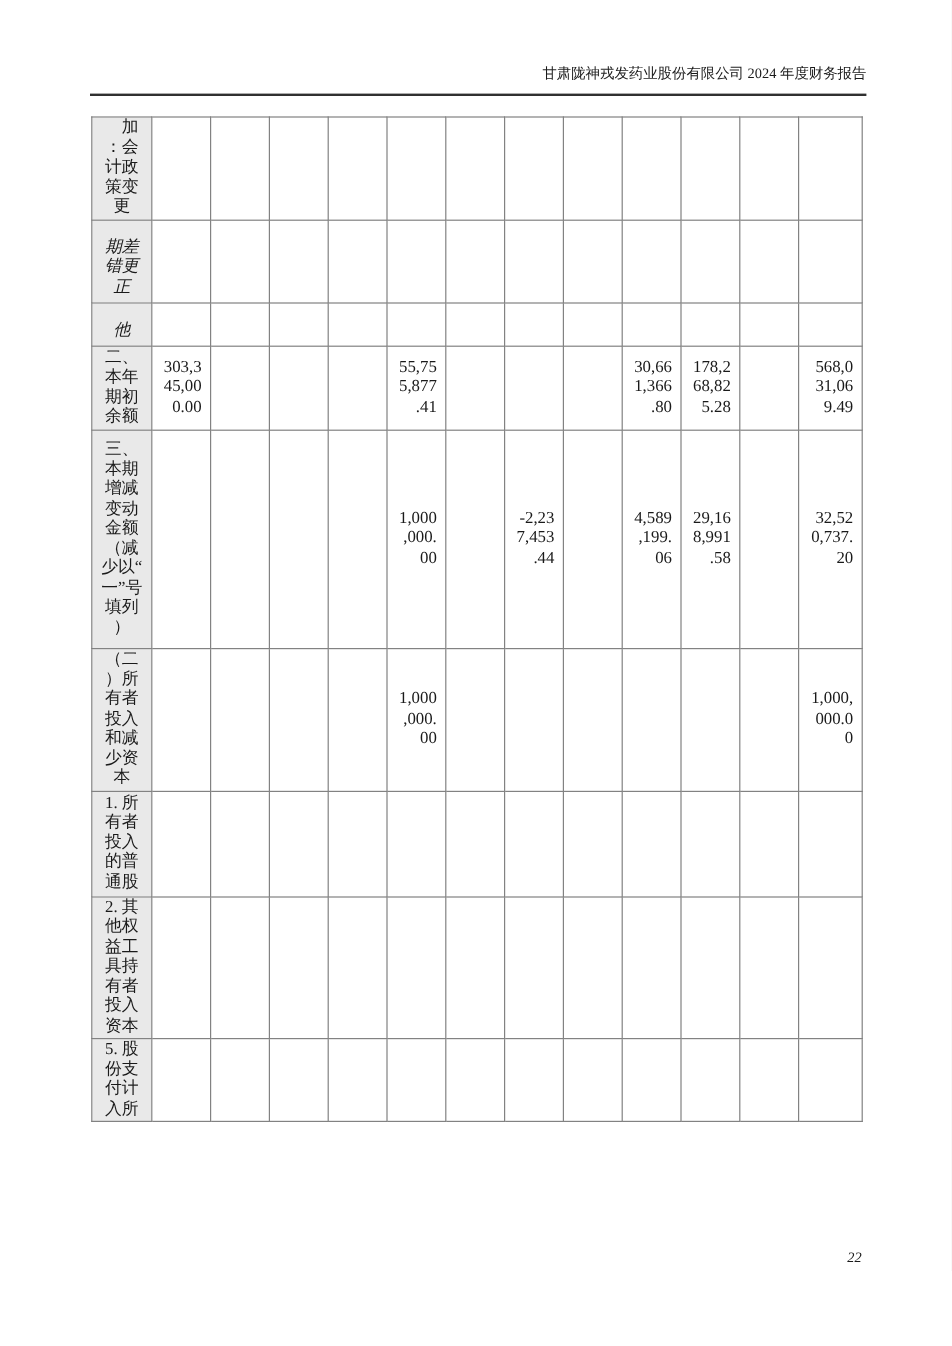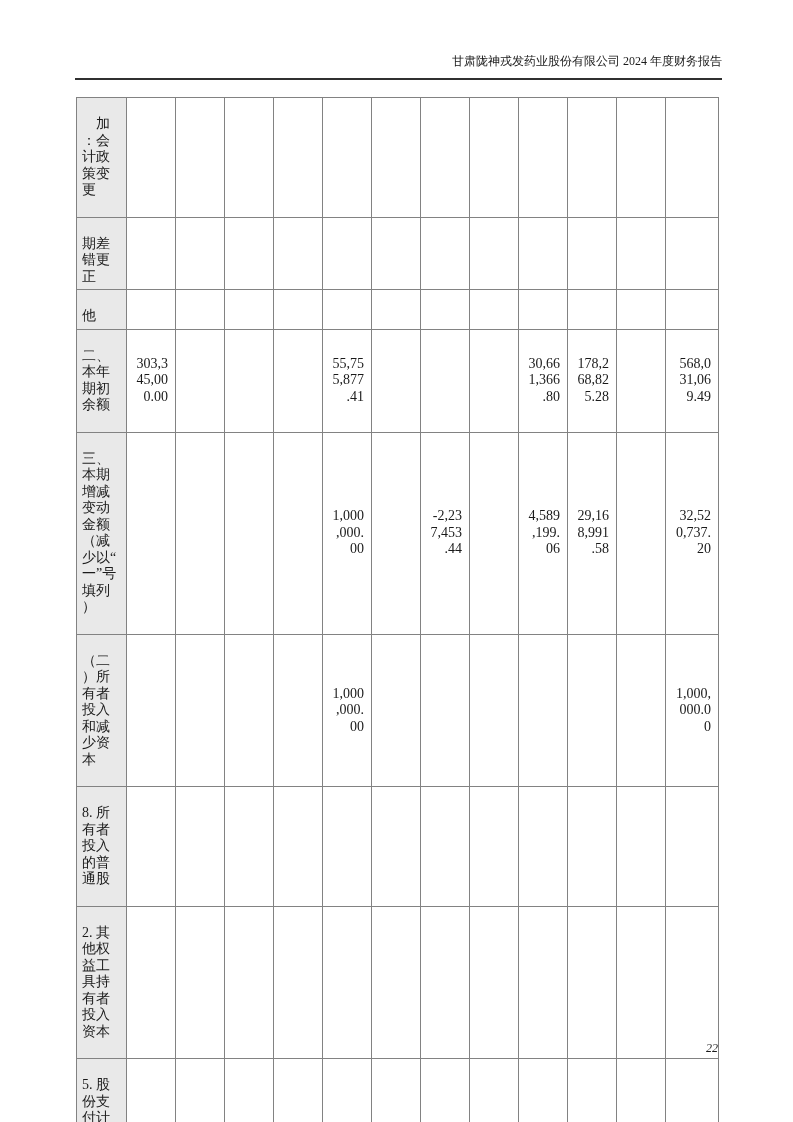--- a/index.html
+++ b/index.html
@@ -41,31 +41,32 @@
   table.equity-table td {
     border: 1px solid #828282;
     overflow: hidden;
     vertical-align: middle;
     line-height: 16.5px;
     word-break: break-all;
     line-break: anywhere;
   }
   td.label-cell {
     background: #e9e9e9;
-    padding: 18px 5px;
-    text-align: left;
+    padding: 1px 5px;
+    text-align: center;
   }
   td.value-cell {
     padding: 1px 7px 1px 8px;
     text-align: right;
   }
   tr.row-indent td.label-cell { text-indent: 14px; }
   tr.row-cont td.label-cell {
     vertical-align: bottom;
     padding-bottom: 4px;
+    font-style: italic;
   }
   .page-number {
     position: absolute;
     left: 700px;
     top: 1041px;
     width: 24px;
     text-align: center;
     font-size: 12px;
     line-height: 15px;
     font-style: italic;
@@ -181,21 +182,21 @@
           <td class="value-cell">1,000,000.00</td>
           <td class="value-cell"></td>
           <td class="value-cell"></td>
           <td class="value-cell"></td>
           <td class="value-cell"></td>
           <td class="value-cell"></td>
           <td class="value-cell"></td>
           <td class="value-cell">1,000,000.00</td>
         </tr>
         <tr style="height: 88px;">
-          <td class="label-cell">8. 所有者投入的普通股</td>
+          <td class="label-cell">1. 所有者投入的普通股</td>
           <td class="value-cell"></td>
           <td class="value-cell"></td>
           <td class="value-cell"></td>
           <td class="value-cell"></td>
           <td class="value-cell"></td>
           <td class="value-cell"></td>
           <td class="value-cell"></td>
           <td class="value-cell"></td>
           <td class="value-cell"></td>
           <td class="value-cell"></td>

